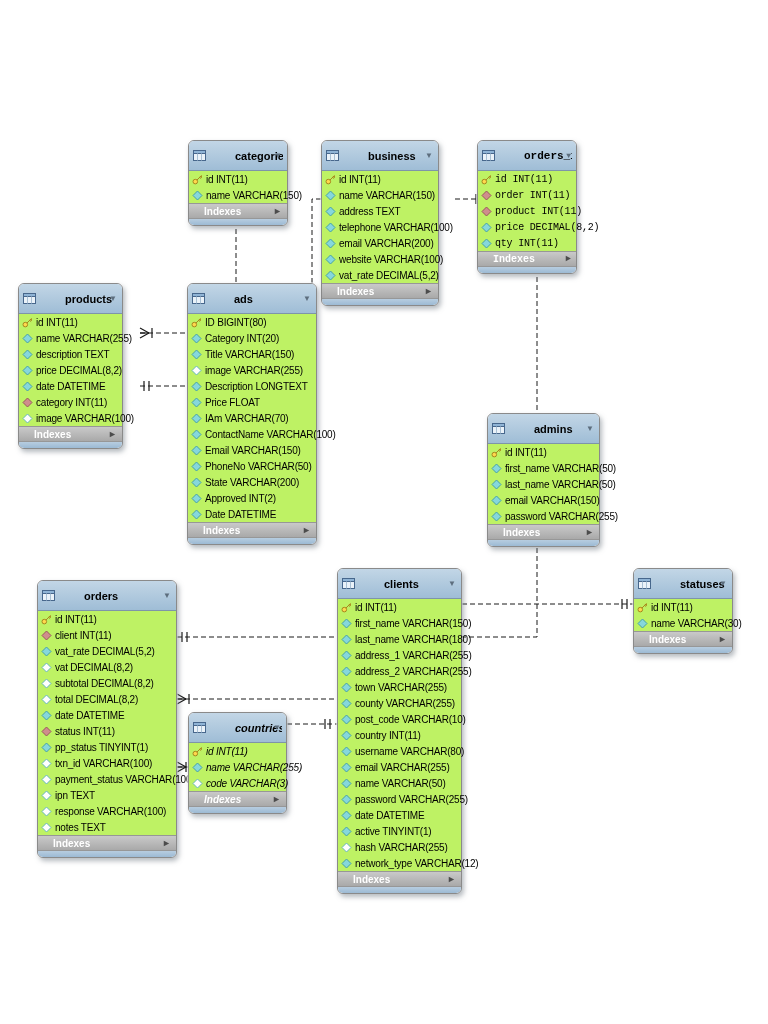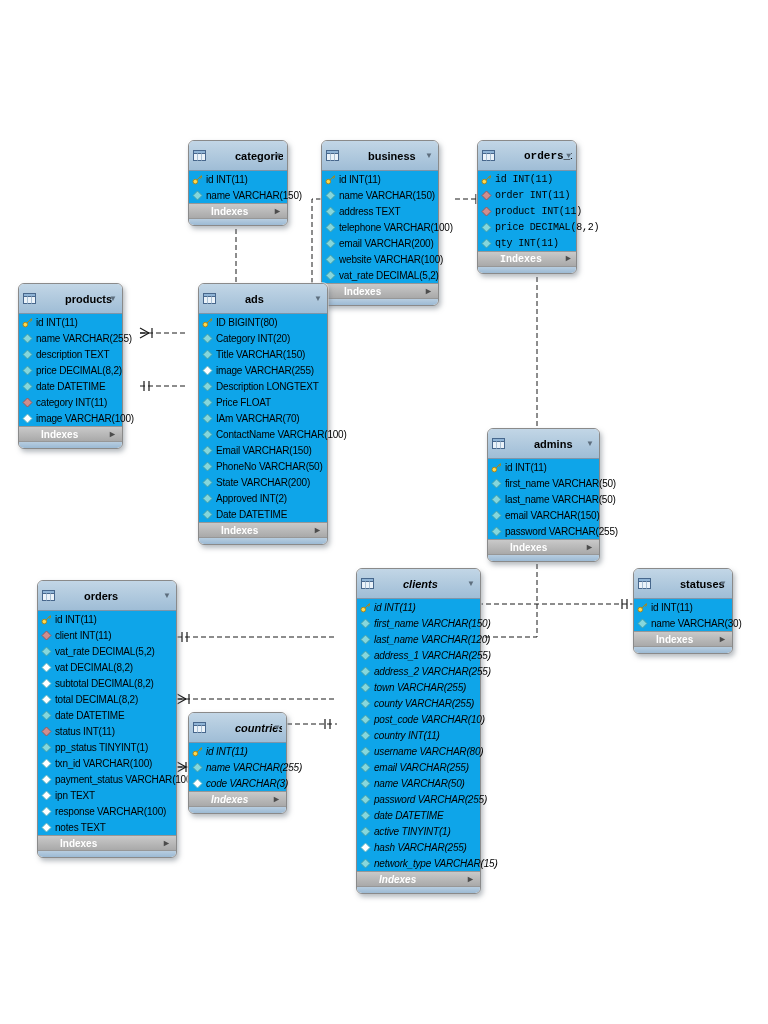--- a/index.html
+++ b/index.html
@@ -23,29 +23,29 @@
     background:linear-gradient(#c2d6e6,#9fbdd6);
     border-bottom:1px solid #7e95a9;border-radius:5px 5px 0 0;
     padding:0 4px;box-sizing:border-box;gap:24px;
   }
   .hicon{display:inline-flex;margin-right:5px;flex:0 0 auto;}
   .tbl-title{font-weight:bold;font-size:11px;white-space:nowrap;overflow:hidden;}
   .hdr-arrow{
     position:absolute;right:5px;top:50%;transform:translateY(-50%);
     font-size:8px;color:#5d6e7e;line-height:1;
   }
-  .rows{background:#0ea5e9;}
+  .rows{background:#bef264;}
   .row{height:16px;display:flex;align-items:center;padding-left:3px;white-space:nowrap;}
   .cicon{display:inline-flex;margin-right:3px;flex:0 0 auto;}
   .clabel{font-size:10px;letter-spacing:-0.2px;}
   .indexes{
     height:16px;display:flex;align-items:center;position:relative;
     background:linear-gradient(#c9c9c9,#a9a9a9);
     border-top:1px solid #979797;border-bottom:1px solid #979797;
-    color:#ffffff;font-weight:bold;padding-left:22px;box-sizing:border-box;
+    color:#ffffff;font-weight:bold;padding-left:15px;box-sizing:border-box;
   }
   .idx-arrow{
     position:absolute;right:5px;top:50%;transform:translateY(-50%);
     font-size:9px;color:#4c4c4c;line-height:1;
   }
   .tbl-footer{height:6px;background:linear-gradient(#b7cde0,#9cbad4);border-radius:0 0 5px 5px;}
 </style>
 </head>
 <body>
 
@@ -343,21 +343,21 @@
           </span>
           <span class="clabel">image VARCHAR(100)</span>
         </div>
       </div>
       <div class="indexes">
         <span>Indexes</span>
         <span class="idx-arrow">►</span>
       </div>
       <div class="tbl-footer"></div>
     </div>
-    <div class="tbl" style="left: 198px; top: 283px; width: 130px;">
+    <div class="tbl" style="left: 187px; top: 283px; width: 130px;">
       <div class="tbl-header">
         <span class="hicon">
           <svg width="13" height="11">
             <rect x="0.5" y="0.5" width="12" height="10" fill="#eaf2f9" stroke="#47678c"></rect>
             <rect x="0.5" y="0.5" width="12" height="3" fill="#8fb4d6" stroke="#47678c"></rect>
             <line x1="4.5" y1="3.5" x2="4.5" y2="10.5" stroke="#a8c0d4"></line>
             <line x1="8.5" y1="3.5" x2="8.5" y2="10.5" stroke="#a8c0d4"></line>
           </svg>
         </span>
         <span class="tbl-title">ads</span>
@@ -469,21 +469,21 @@
           </span>
           <span class="clabel">Date DATETIME</span>
         </div>
       </div>
       <div class="indexes">
         <span>Indexes</span>
         <span class="idx-arrow">►</span>
       </div>
       <div class="tbl-footer"></div>
     </div>
-    <div class="tbl" style="left: 487px; top: 428px; width: 113px;">
+    <div class="tbl" style="left: 487px; top: 413px; width: 113px;">
       <div class="tbl-header">
         <span class="hicon">
           <svg width="13" height="11">
             <rect x="0.5" y="0.5" width="12" height="10" fill="#eaf2f9" stroke="#47678c"></rect>
             <rect x="0.5" y="0.5" width="12" height="3" fill="#8fb4d6" stroke="#47678c"></rect>
             <line x1="4.5" y1="3.5" x2="4.5" y2="10.5" stroke="#a8c0d4"></line>
             <line x1="8.5" y1="3.5" x2="8.5" y2="10.5" stroke="#a8c0d4"></line>
           </svg>
         </span>
         <span class="tbl-title">admins</span>
@@ -665,21 +665,21 @@
           </span>
           <span class="clabel">notes TEXT</span>
         </div>
       </div>
       <div class="indexes">
         <span>Indexes</span>
         <span class="idx-arrow">►</span>
       </div>
       <div class="tbl-footer"></div>
     </div>
-    <div class="tbl" style="left: 356px; top: 568px; width: 125px; font-style: italic;">
+    <div class="tbl" style="left: 337px; top: 568px; width: 125px;">
       <div class="tbl-header">
         <span class="hicon">
           <svg width="13" height="11">
             <rect x="0.5" y="0.5" width="12" height="10" fill="#eaf2f9" stroke="#47678c"></rect>
             <rect x="0.5" y="0.5" width="12" height="3" fill="#8fb4d6" stroke="#47678c"></rect>
             <line x1="4.5" y1="3.5" x2="4.5" y2="10.5" stroke="#a8c0d4"></line>
             <line x1="8.5" y1="3.5" x2="8.5" y2="10.5" stroke="#a8c0d4"></line>
           </svg>
         </span>
         <span class="tbl-title">clients</span>
@@ -702,21 +702,21 @@
             </svg>
           </span>
           <span class="clabel">first_name VARCHAR(150)</span>
         </div>
         <div class="row">
           <span class="cicon">
             <svg width="11" height="11">
               <polygon points="5.5,1 10,5.5 5.5,10 1,5.5" fill="#86d7dc" stroke="#45a1a9"></polygon>
             </svg>
           </span>
-          <span class="clabel">last_name VARCHAR(120)</span>
+          <span class="clabel">last_name VARCHAR(180)</span>
         </div>
         <div class="row">
           <span class="cicon">
             <svg width="11" height="11">
               <polygon points="5.5,1 10,5.5 5.5,10 1,5.5" fill="#86d7dc" stroke="#45a1a9"></polygon>
             </svg>
           </span>
           <span class="clabel">address_1 VARCHAR(255)</span>
         </div>
         <div class="row">
@@ -814,21 +814,21 @@
             </svg>
           </span>
           <span class="clabel">hash VARCHAR(255)</span>
         </div>
         <div class="row">
           <span class="cicon">
             <svg width="11" height="11">
               <polygon points="5.5,1 10,5.5 5.5,10 1,5.5" fill="#86d7dc" stroke="#45a1a9"></polygon>
             </svg>
           </span>
-          <span class="clabel">network_type VARCHAR(15)</span>
+          <span class="clabel">network_type VARCHAR(12)</span>
         </div>
       </div>
       <div class="indexes">
         <span>Indexes</span>
         <span class="idx-arrow">►</span>
       </div>
       <div class="tbl-footer"></div>
     </div>
     <div class="tbl" style="left: 188px; top: 712px; width: 99px; font-style: italic;">
       <div class="tbl-header">

